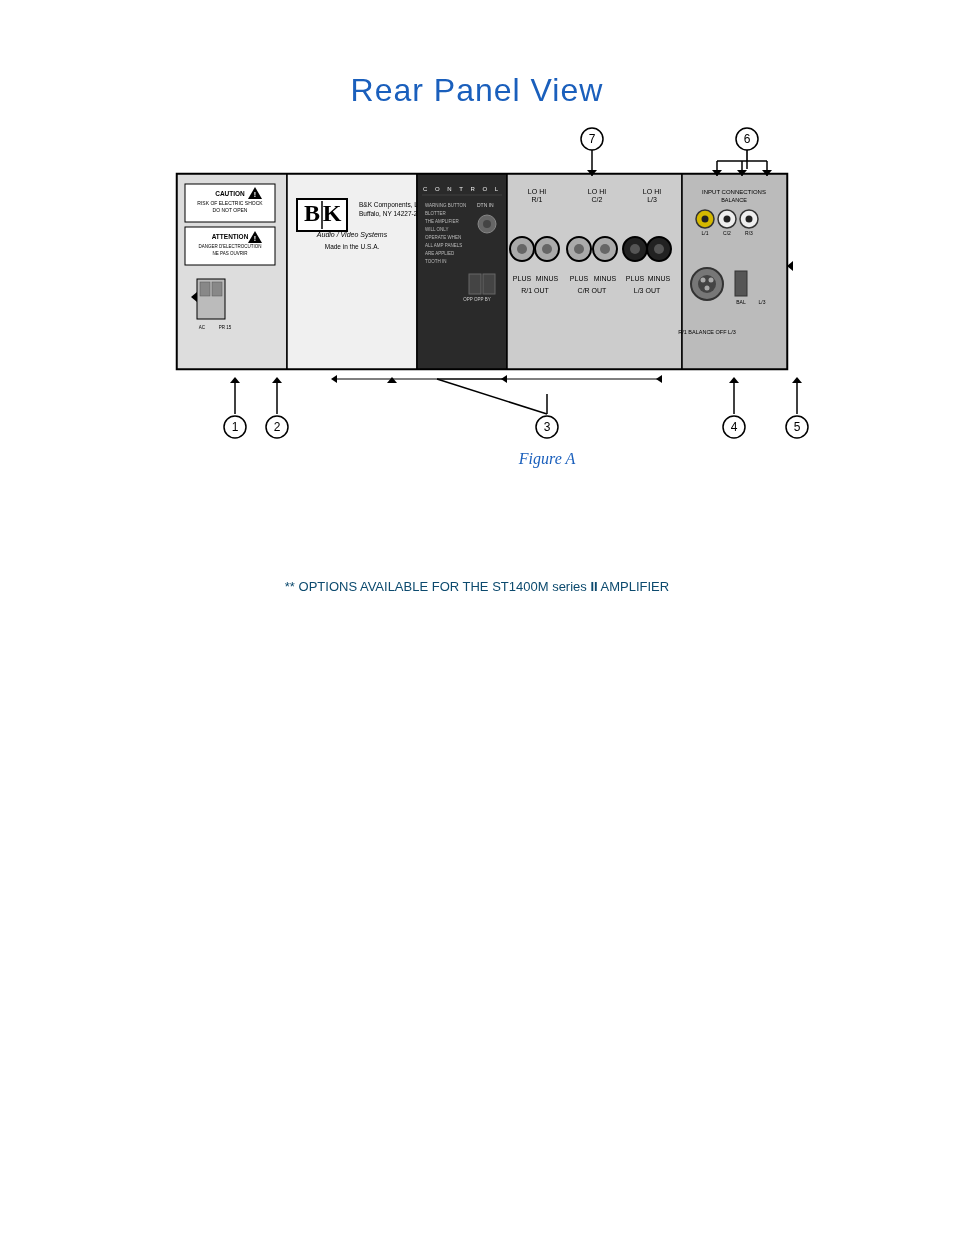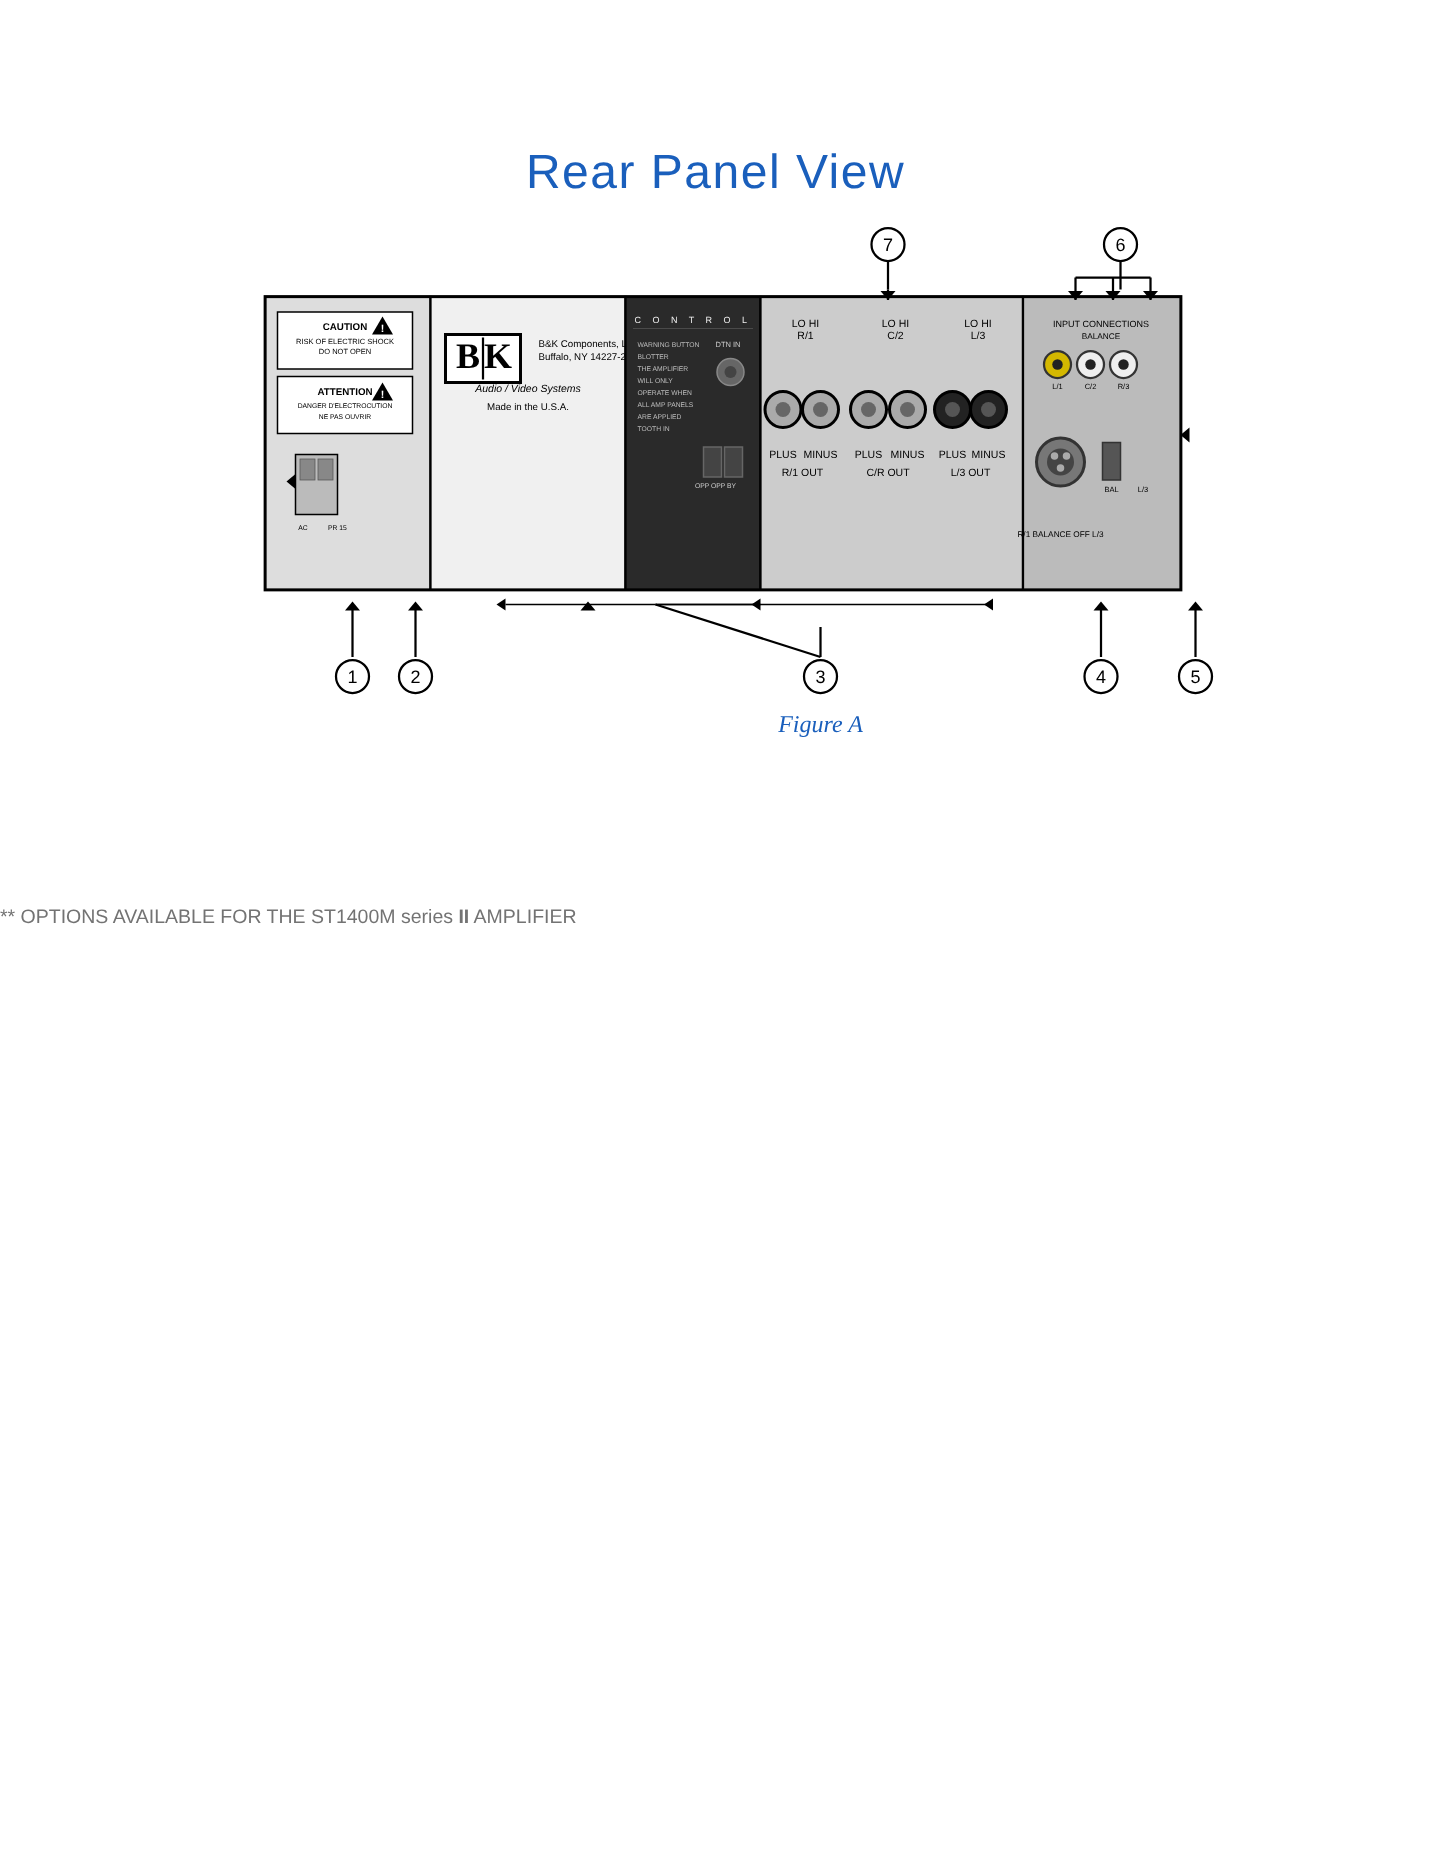--- a/index.html
+++ b/index.html
@@ -9,41 +9,41 @@
       width: 954px;
       min-height: 1235px;
       position: relative;
       overflow-x: hidden;
     }
 
     .page-container {
       width: 954px;
       min-height: 1235px;
       background: #fff;
-      padding: 36px 0;
+      padding: 12px 0;
     }
 
     
     .rear-panel-title {
       text-align: center;
       color: #1a5fbc;
       font-size: 32px;
       font-weight: normal;
       font-family: Arial, sans-serif;
       margin-top: 60px;
       margin-bottom: 10px;
       letter-spacing: 1px;
     }
 
     
     .options-text {
-      color: #737373;
+      color: #0c4a6e;
       font-size: 13px;
       font-family: Arial, sans-serif;
-      text-align: left;
+      text-align: center;
       margin-top: 60px;
       margin-bottom: 20px;
     }
 
     .options-text .bold-ii {
       font-weight: bold;
       font-style: normal;
     }
 
     

